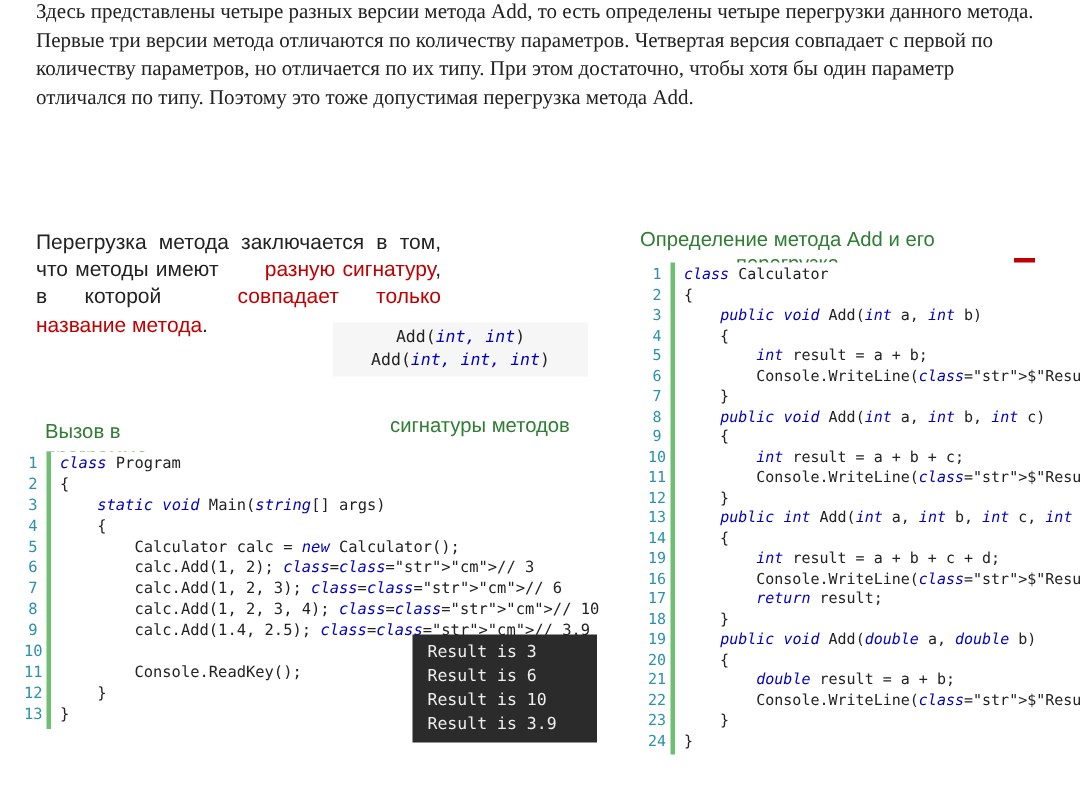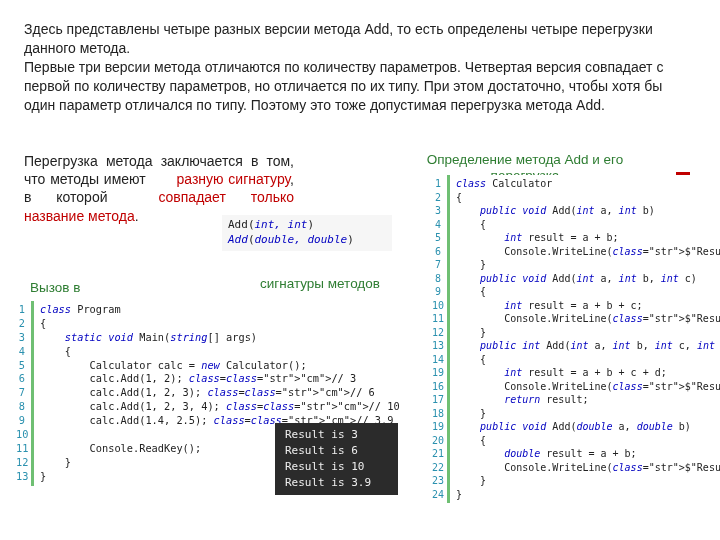--- a/index.html
+++ b/index.html
@@ -1,25 +1,25 @@
 <!DOCTYPE html>
 <html><head>
 <meta charset="utf-8">
 <style>
   * { box-sizing: border-box; margin: 0; padding: 0; }
   body { width: 720px; height: 540px; font-family: Arial, sans-serif; background: #fff; position: relative; font-size: 13px; color: #222; overflow: hidden; }
-  .top-para { padding: 20px 24px 4px 24px; font-size: 14px; line-height: 1.35; }
+  .top-para { padding: 0 24px 4px 24px; font-size: 14px; line-height: 1.35; font-family: Liberation Serif, serif; }
   .mid-para { position: absolute; left: 24px; top: 152px; width: 270px; font-size: 14px; line-height: 1.3; text-align: justify; }
   .red { color: #c00000; padding-left: 26px; }
   .green-lbl { color: #2e7d32; font-size: 13.5px; position: absolute; }
   .lbl-call { left: 30px; top: 280px; width: 120px; line-height: 1.2; }
   .lbl-sig  { left: 260px; top: 276px; width: 120px; line-height: 1.2; }
   .lbl-def  { right: 90px; top: 152px; width: 210px; text-align: center; line-height: 1.2; }
 
-  .sig-box { position: absolute; left: 222px; top: 215px; width: 170px; background: #f6f6f6; padding: 3px 6px; font-family: Consolas, monospace; font-size: 11px; line-height: 1.35; }
+  .sig-box { position: absolute; left: 222px; top: 215px; width: 170px; background: #f6f6f6; padding: 3px 6px; font-family: Consolas, monospace; font-size: 11px; line-height: 1.35; text-align: center; }
   .sig-box div { white-space: nowrap; }
   .kw { color: #0000c0; font-style: italic; }
 
   .code-block { font-family: Consolas, monospace; font-size: 10.3px; line-height: 1.35; background: #fff; position: absolute; display: flex; }
   .gutter { background: #fff; color: #2b91af; text-align: right; padding: 2px 4px 2px 2px; border-right: 3px solid #6fbf73; min-width: 22px; }
   .gutter div { padding: 0 2px; }
   .code { padding: 2px 4px 2px 6px; white-space: pre; }
 
   .calc-block { left: 12px; top: 301px; width: 260px; }
   .main-block { right: 10px; top: 175px; width: 282px; }
@@ -47,21 +47,21 @@
 <div class="green-lbl lbl-sig">сигнатуры методов</div>
 <div class="green-lbl lbl-def">Определение метода Add и его перегрузка</div>
 
 <div class="arrow">
   <div class="shaft"></div>
     <div class="head"></div>
 </div>
 
 <div class="sig-box">
     <div><span class="">Add</span>(<span class="kw">int, int</span>)</div>
-    <div><span class="kw">Add</span>(<span class="kw">double, double</span>)</div>
+    <div><span class="">Add</span>(<span class="kw">int, int, int</span>)</div>
   </div>
 
 <div class="code-block calc-block">
   <div class="gutter">
       <div>1</div>
       <div>2</div>
       <div>3</div>
       <div>4</div>
       <div>5</div>
       <div>6</div>

